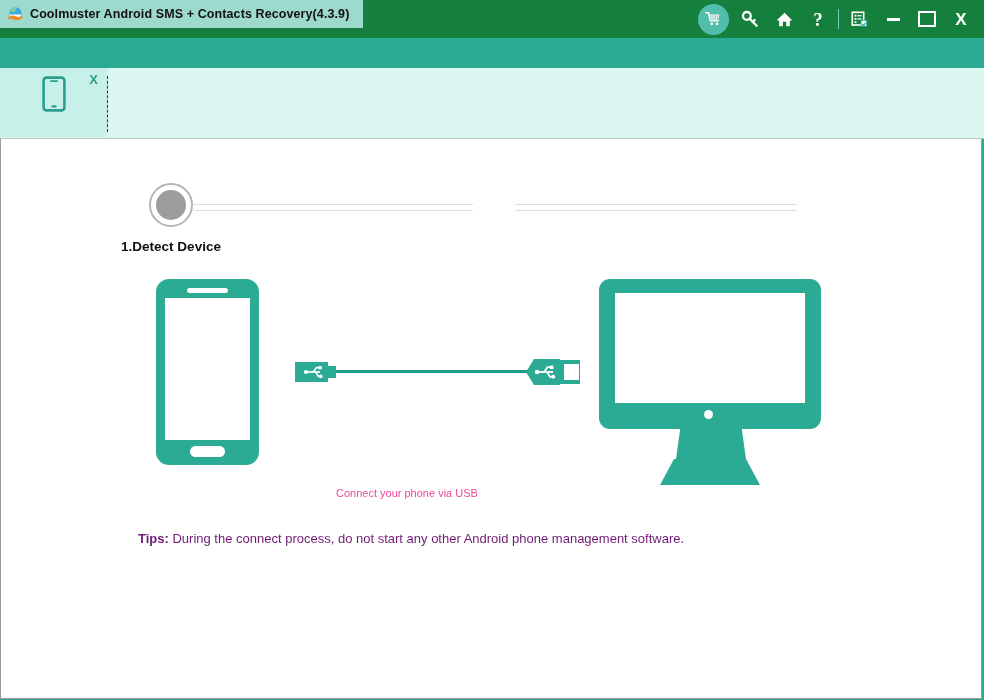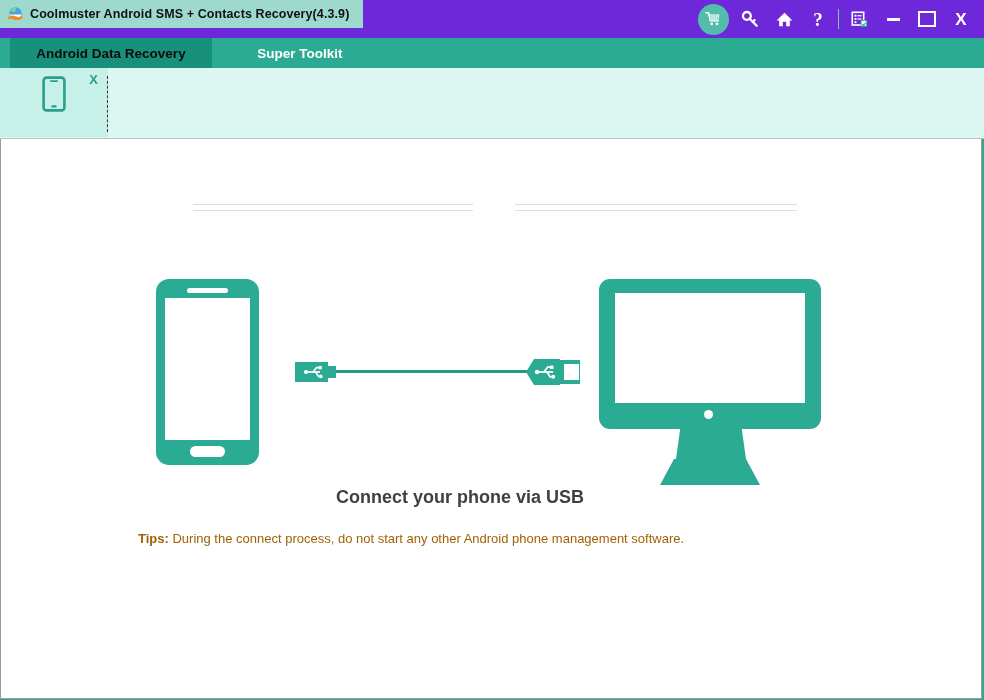--- a/index.html
+++ b/index.html
@@ -20,21 +20,21 @@
     background: #2cab94;
     overflow: hidden;
   }
 
   
   .titlebar {
     position: absolute;
     left: 0; top: 0;
     width: 984px;
     height: 38px;
-    background: #6d28d9;
+    background: #15803d;
   }
   .title-chip {
     position: absolute;
     left: 0; top: 0;
     height: 28px;
     padding: 0 14px 0 30px;
     display: flex;
     align-items: center;
     background: #9ed9cd;
     color: #111111;
@@ -312,23 +312,23 @@
     left: 659px; top: 320px;
     width: 100px;
     height: 26px;
     background: #2cab94;
     clip-path: polygon(14% 0%, 86% 0%, 100% 100%, 0% 100%);
   }
 
   .cable-label {
     position: absolute;
     left: 335px; top: 348px;
-    font-size: 18px;
-    font-weight: bold;
-    color: #404040;
+    font-size: 11px;
+    font-weight: normal;
+    color: #ec4899;
     white-space: nowrap;
   }
   .cable-wire {
     position: absolute;
     left: 320px; top: 231px;
     width: 216px;
     height: 3px;
     background: #1f9d88;
   }
   .usb-left {
@@ -337,21 +337,21 @@
   }
   .usb-right {
     position: absolute;
     left: 525px; top: 216px;
   }
 
   .tips {
     position: absolute;
     left: 137px; top: 392px;
     font-size: 13px;
-    color: #a16207;
+    color: #701a75;
     white-space: nowrap;
   }
   .tips b {
     font-weight: bold;
   }
 </style>
 </head>
 <body>
 
 <div class="app">
@@ -427,28 +427,20 @@
         <div class="max-box"></div>
       </div>
 
       <div class="wi">
         <span class="glyph-x">X</span>
       </div>
 
     </div>
   </div>
 
-  <div class="tabbar">
-    <div class="tab tab-1 active">
-      <span>Android Data Recovery</span>
-    </div>
-    <div class="tab tab-2">
-      <span>Super Toolkit</span>
-    </div>
-  </div>
 
   <div class="device-strip">
     <div class="device-card">
       <svg class="device-phone-icon" width="24" height="36" viewBox="0 0 24 36">
         <rect x="1.6" y="1.6" width="20.8" height="32.8" rx="3" fill="none" stroke="#2a9e8c" stroke-width="2.6"></rect>
         <rect x="8" y="4.3" width="8" height="1.6" rx="0.8" fill="#2a9e8c"></rect>
         <rect x="9.4" y="29.2" width="5.2" height="2.4" rx="1.2" fill="#2a9e8c"></rect>
       </svg>
       <span class="device-x">X</span>
       <div class="device-label">No Device</div>
@@ -457,20 +449,26 @@
   </div>
 
   <div class="content">
 
     <div class="steps">
       <div class="step-line l1"></div>
       <div class="step-line l1 b"></div>
       <div class="step-line l2"></div>
       <div class="step-line l2 b"></div>
 
+      <div class="step s1">
+        <div class="step-circle">
+          <div class="step-dot"></div>
+        </div>
+        <div class="step-label">1.Detect Device</div>
+      </div>
 
 
     </div>
 
     <div class="phone-ill">
       <div class="phone-speaker"></div>
       <div class="phone-screen"></div>
       <div class="phone-home"></div>
     </div>
 

